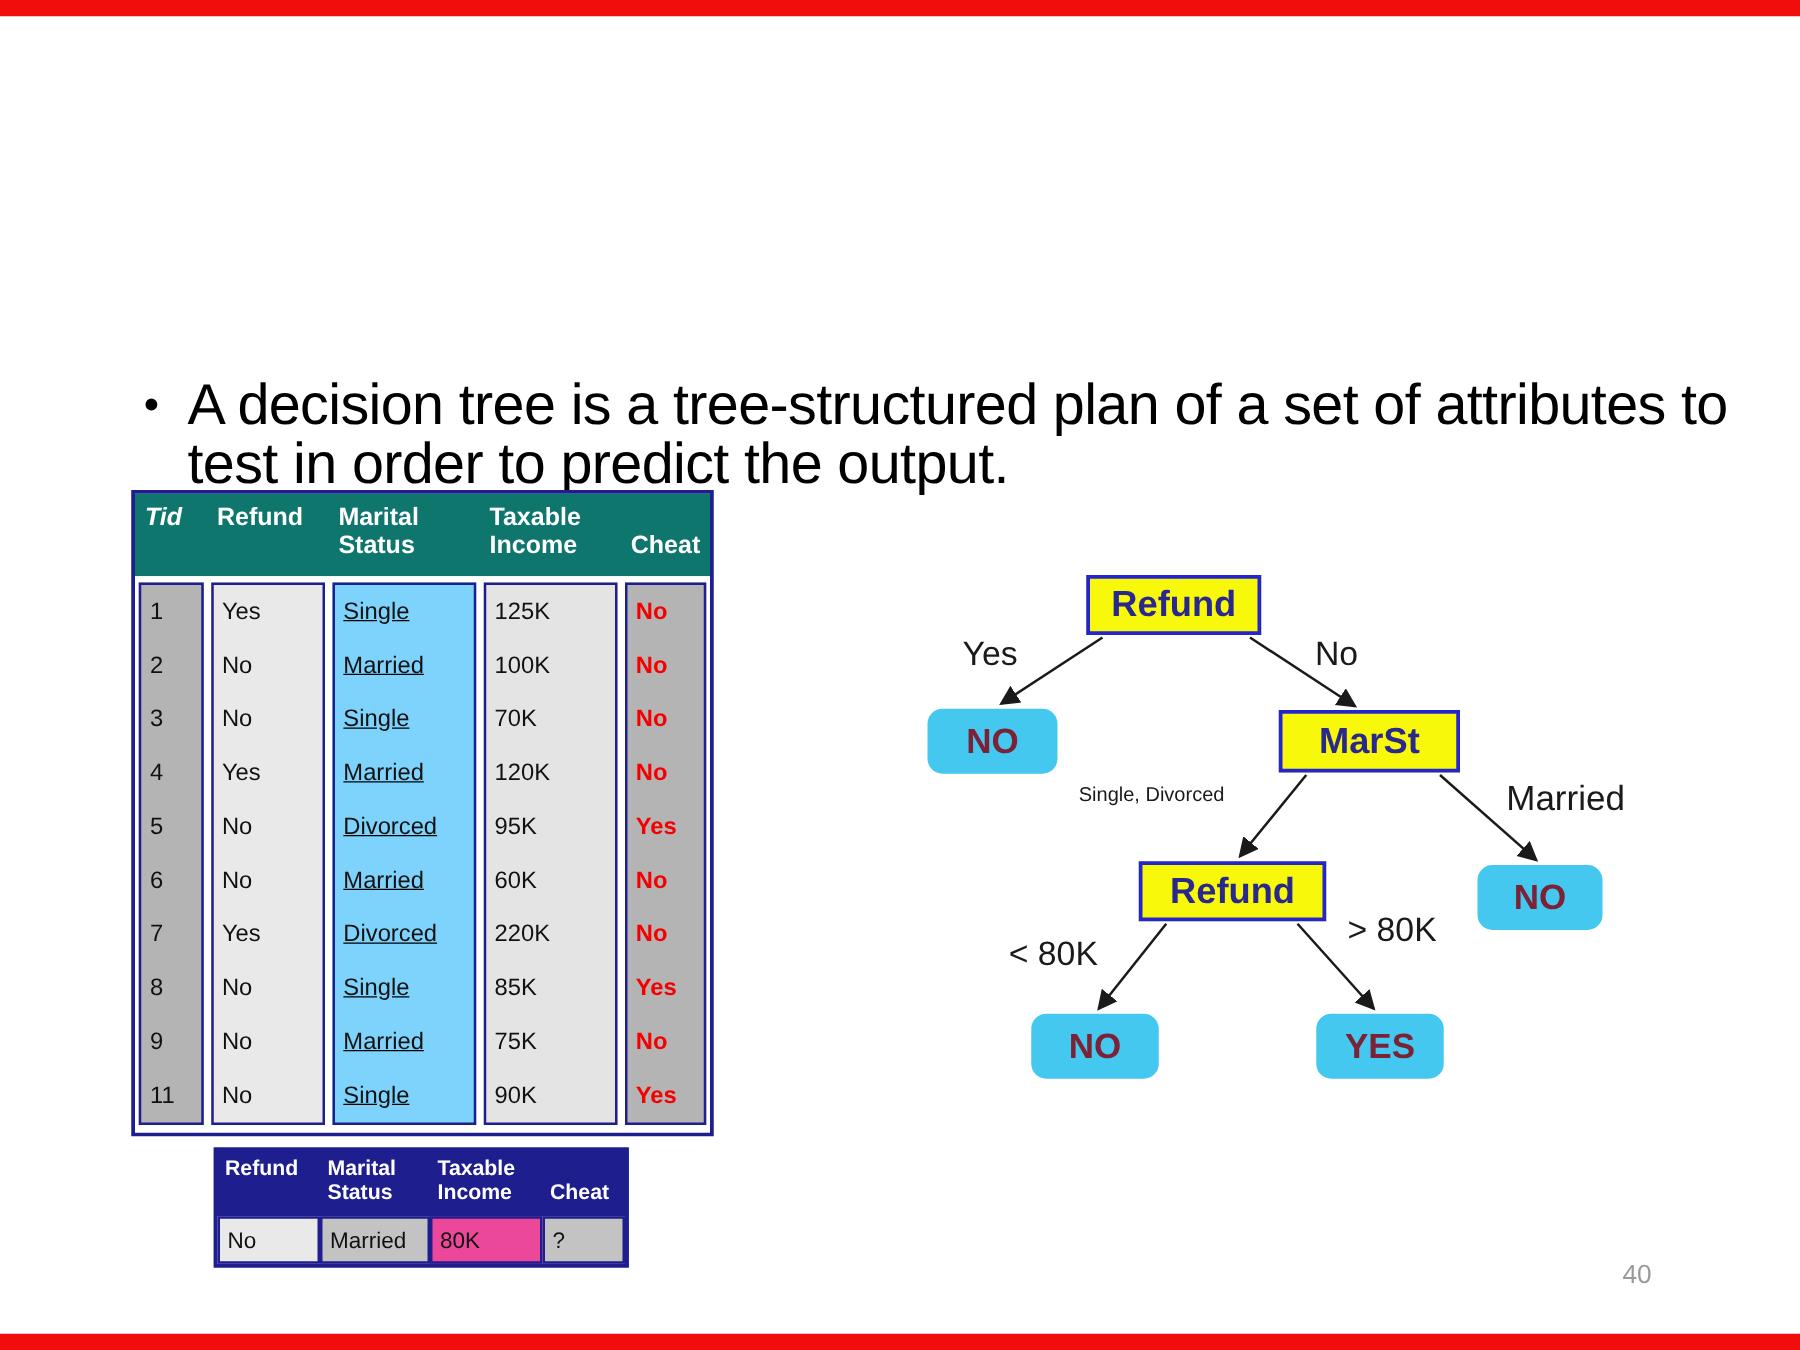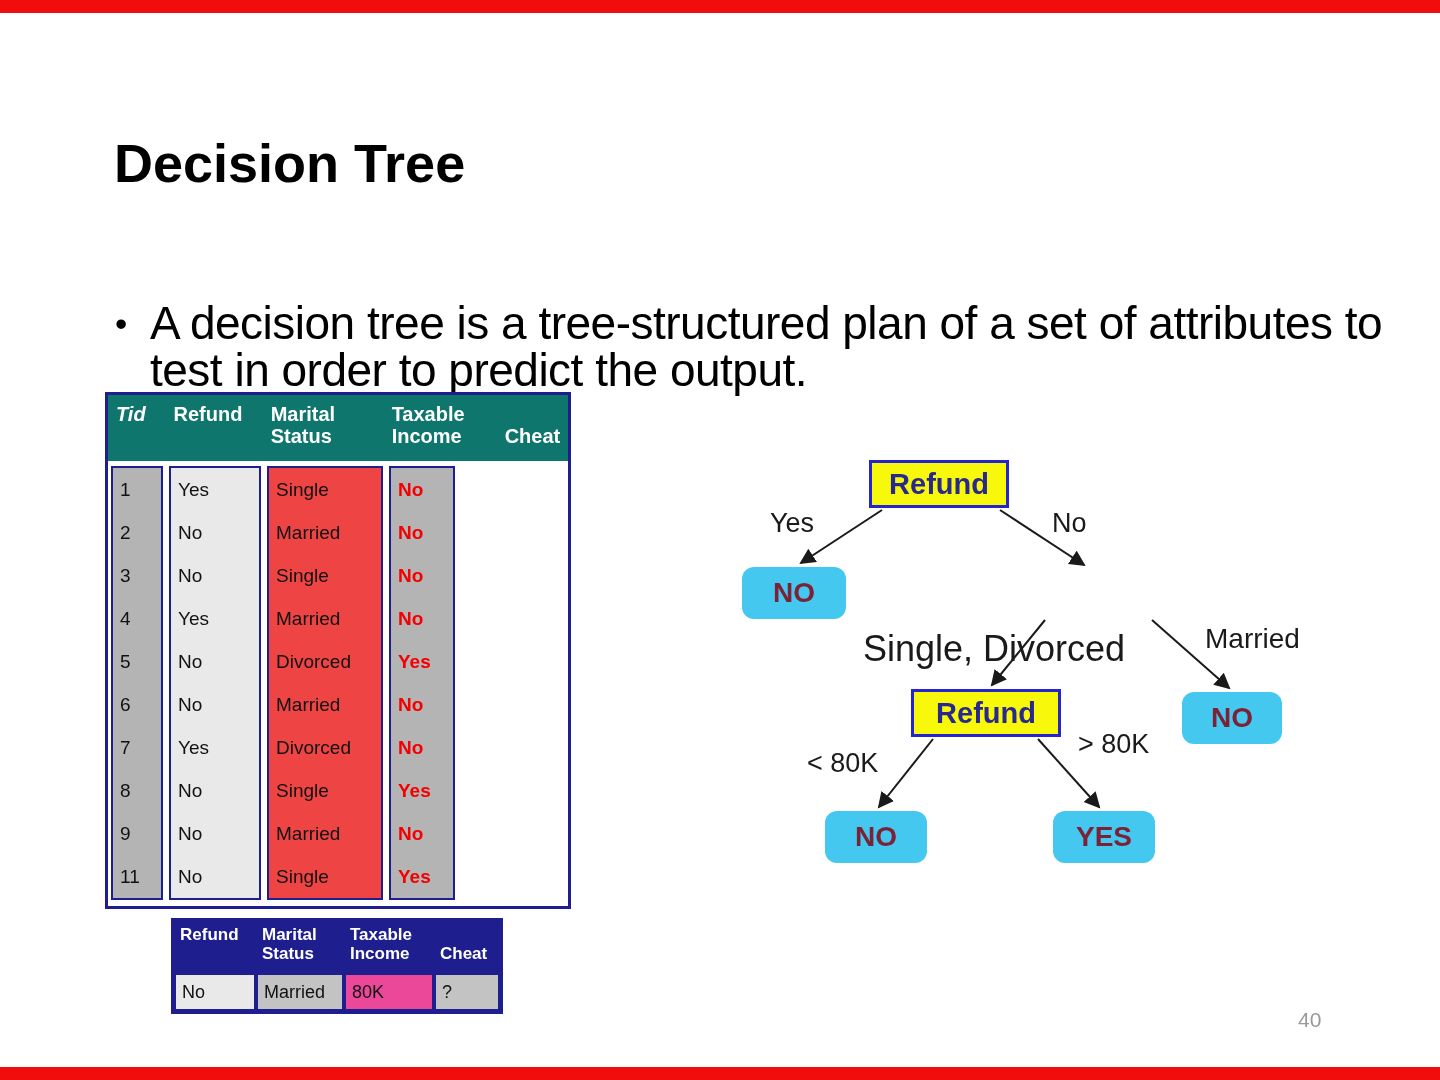--- a/index.html
+++ b/index.html
@@ -25,21 +25,21 @@
   .h-w1 { width:92px; margin-right:6px; }
   .h-w2 { width:116px; margin-right:6px; }
   .h-w3 { width:108px; margin-right:6px; }
   .h-w4 { width:66px; margin-right:0; }
   .ttable .thead .h-cheat { padding-top:26px; }
   .tbody { display:flex; padding:5px 3px 6px 3px; background:#fff; }
   .tcol { border:2px solid #1e1e8f; }
   .tcol .cell { height:43px; display:flex; align-items:center; padding-left:7px; font-size:19px; color:#111; }
   .col0 { width:52px; background:#b4b4b4; margin-right:6px; }
   .col1 { width:92px; background:#e9e9e9; margin-right:6px; }
-  .col2 { width:116px; background:#ef4444; margin-right:6px; }
+  .col2 { width:116px; background:#7dd3fc; margin-right:6px;text-decoration:underline; }
   .col3 { width:108px; background:#e4e4e4; margin-right:6px; }
   .col4 { width:66px; background:#b4b4b4; }
   .col4 .cell { color:#f40000; font-weight:bold; }
 
   
   .qtable { position:absolute; left:171px; top:918px; width:332px; border:3px solid #1e1e8f; background:#1e1e8f; }
   .qtable .thead { background:#1e1e8f; height:52px; display:flex; }
   .qtable .thead .hcell { color:#fff; font-weight:bold; font-size:17px; line-height:19px; padding:4px 0 0 6px; }
   .q-w0 { width:82px; } .q-w1 { width:88px; } .q-w2 { width:90px; } .q-w3 { width:66px; }
   .qtable .thead .h-cheat { padding-top:23px; }
@@ -61,36 +61,35 @@
 
   .n-root   { left:169px; top:30px;  width:140px; height:48px; }
   .n-marst  { left:323px; top:138px; width:145px; height:50px; }
   .n-taxinc { left:211px; top:259px; width:150px; height:48px; }
   .l-refund-yes { left:42px;  top:137px; width:104px; height:52px; }
   .l-married    { left:482px; top:262px; width:100px; height:52px; }
   .l-lt80       { left:125px; top:381px; width:102px; height:52px; }
   .l-gt80       { left:353px; top:381px; width:102px; height:52px; }
   .e-yes     { left:70px;  top:78px; }
   .e-no      { left:352px; top:78px; }
-  .e-singdiv { left:163px; top:198px; font-size:36px; }
+  .e-singdiv { left:163px; top:198px; font-size:16px; }
   .e-married { left:505px; top:193px; font-size:28px; }
   .e-lt80    { left:107px; top:318px; }
   .e-gt80    { left:378px; top:299px; }
 
   .page-number { position:absolute; left:1298px; top:1008px; font-size:21px; color:#9a9a9a; }
 </style>
 </head>
 <body>
 
 <div class="slide">
 
   <div class="accent-bar accent-top"></div>
   <div class="accent-bar accent-bottom"></div>
 
-  <div class="title">Decision Tree</div>
 
   <div class="bullet-block">
     <span class="bullet-glyph">•</span>
     <span class="bullet-text">A decision tree is a tree-structured plan of a set of attributes to
 test in order to predict the output.</span>
   </div>
 
   <div class="ttable">
     <div class="thead">
       <div class="hcell h-tid h-w0">Tid</div>
@@ -128,20 +127,32 @@
         <div class="cell">Single</div>
         <div class="cell">Married</div>
         <div class="cell">Single</div>
         <div class="cell">Married</div>
         <div class="cell">Divorced</div>
         <div class="cell">Married</div>
         <div class="cell">Divorced</div>
         <div class="cell">Single</div>
         <div class="cell">Married</div>
         <div class="cell">Single</div>
+      </div>
+      <div class="tcol col3">
+        <div class="cell">125K</div>
+        <div class="cell">100K</div>
+        <div class="cell">70K</div>
+        <div class="cell">120K</div>
+        <div class="cell">95K</div>
+        <div class="cell">60K</div>
+        <div class="cell">220K</div>
+        <div class="cell">85K</div>
+        <div class="cell">75K</div>
+        <div class="cell">90K</div>
       </div>
       <div class="tcol col4">
         <div class="cell">No</div>
         <div class="cell">No</div>
         <div class="cell">No</div>
         <div class="cell">No</div>
         <div class="cell">Yes</div>
         <div class="cell">No</div>
         <div class="cell">No</div>
         <div class="cell">Yes</div>
@@ -175,20 +186,21 @@
       </defs>
       <line x1="182" y1="80" x2="101" y2="133" stroke="#1a1a1a" stroke-width="2" marker-end="url(#arrow)"></line>
       <line x1="300" y1="80" x2="384" y2="135" stroke="#1a1a1a" stroke-width="2" marker-end="url(#arrow)"></line>
       <line x1="345" y1="190" x2="292" y2="255" stroke="#1a1a1a" stroke-width="2" marker-end="url(#arrow)"></line>
       <line x1="452" y1="190" x2="529" y2="258" stroke="#1a1a1a" stroke-width="2" marker-end="url(#arrow)"></line>
       <line x1="233" y1="309" x2="179" y2="377" stroke="#1a1a1a" stroke-width="2" marker-end="url(#arrow)"></line>
       <line x1="338" y1="309" x2="399" y2="377" stroke="#1a1a1a" stroke-width="2" marker-end="url(#arrow)"></line>
     </svg>
 
     <div class="tnode n-root">Refund</div>
+    <div class="tnode n-marst">MarSt</div>
     <div class="tnode n-taxinc">Refund</div>
 
     <div class="tleaf l-refund-yes">NO</div>
     <div class="tleaf l-married">NO</div>
     <div class="tleaf l-lt80">NO</div>
     <div class="tleaf l-gt80">YES</div>
 
     <div class="tlabel e-yes">Yes</div>
     <div class="tlabel e-no">No</div>
     <div class="tlabel e-singdiv">Single, Divorced</div>

